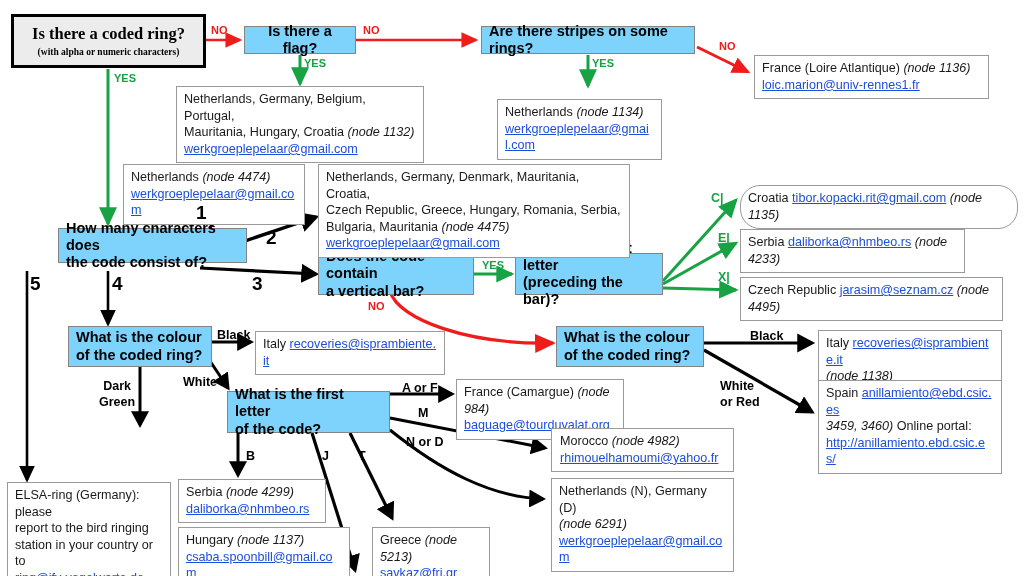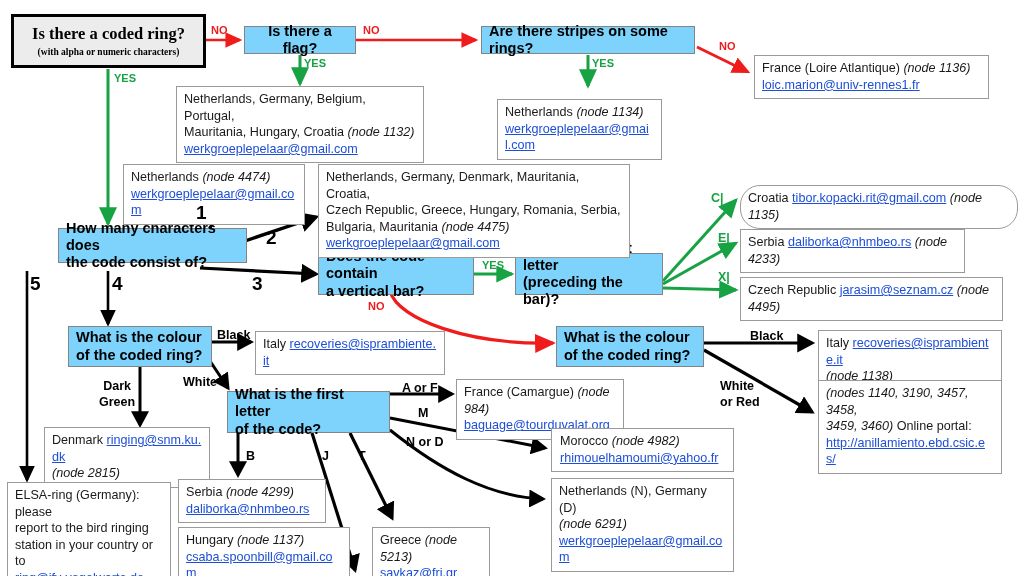--- a/index.html
+++ b/index.html
@@ -258,33 +258,29 @@
   </div>
 
   <div class="term" style="left:818px; top:330px; width:184px;">
     <div>
       <span>Italy </span><span class="lnk">recoveries@isprambiente.it</span>
     </div>
     <div class="node-id">(node 1138)</div>
   </div>
 
   <div class="term" style="left:818px; top:380px; width:184px;">
-    <div class="node-id">(nodes 1140, 3190, 3457, 3458,</div>
+    <div>
+      <span>Spain </span><span class="lnk">anillamiento@ebd.csic.es</span>
+    </div>
     <div>
       <span class="node-id">3459, 3460)</span><span> Online portal:</span>
     </div>
     <div><span class="lnk">http://anillamiento.ebd.csic.es/</span></div>
   </div>
 
-  <div class="term" style="left:44px; top:427px; width:166px;">
-    <div>
-      <span>Denmark </span><span class="lnk">ringing@snm.ku.dk</span>
-    </div>
-    <div class="node-id">(node 2815)</div>
-  </div>
 
   <div class="term" style="left:7px; top:482px; width:164px;">
     <div>ELSA-ring (Germany): please</div>
     <div>report to the bird ringing</div>
     <div>station in your country or to</div>
     <div><span class="lnk">ring@ifv-vogelwarte.de</span></div>
 
   </div>
 
   <div class="term" style="left:178px; top:479px; width:148px;">

